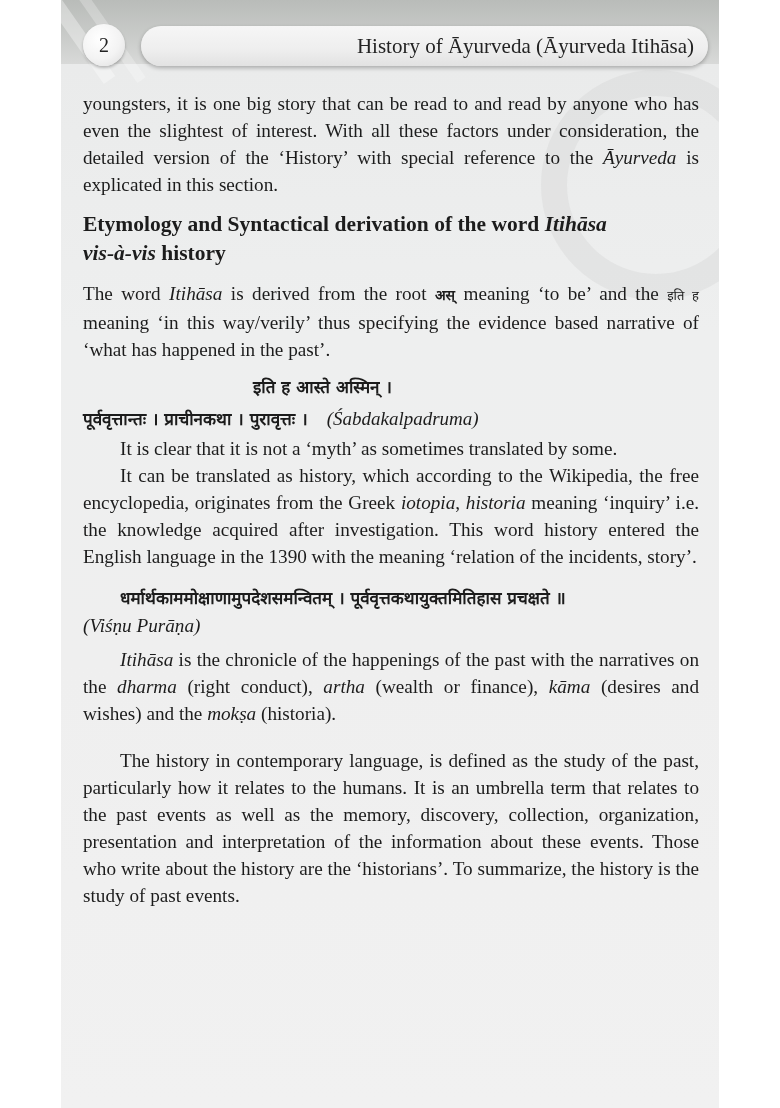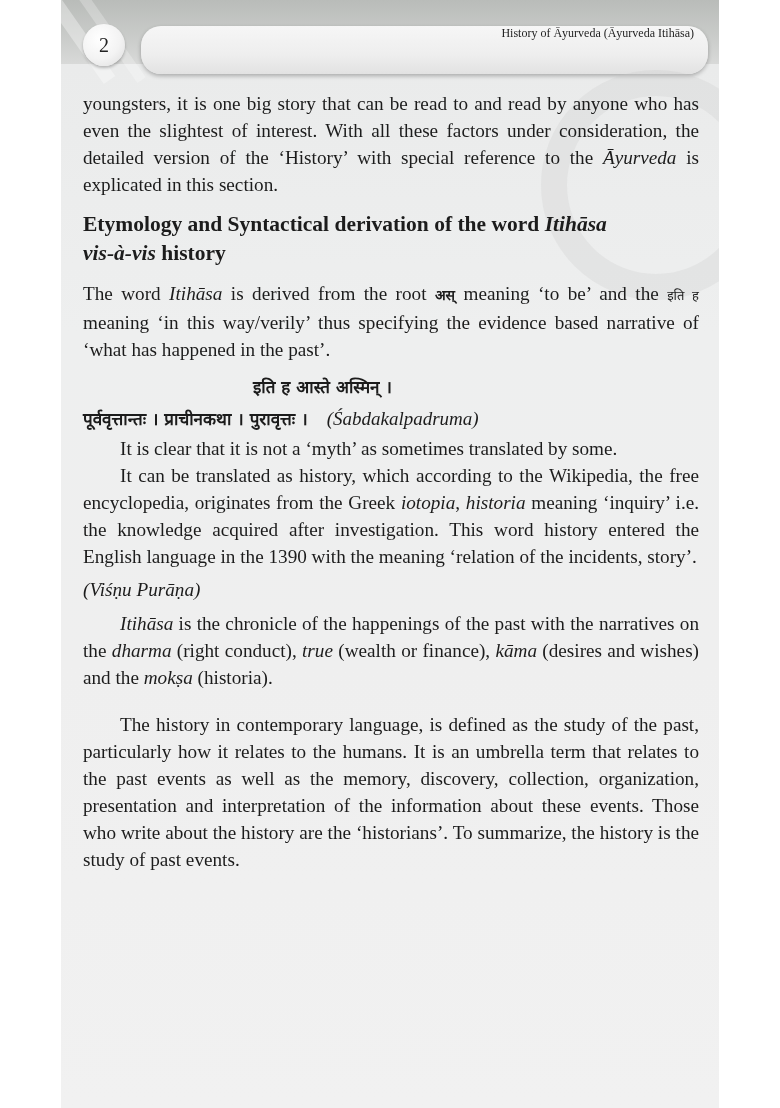--- a/index.html
+++ b/index.html
@@ -54,30 +54,30 @@
       align-items: center;
       justify-content: center;
       font-size: 20px;
       color: #222;
     }
     .running-head {
       position: absolute;
       left: 80px;
       top: 26px;
       width: 567px;
-      height: 48px;
+      height: 40px;
       border-radius: 20px;
       background: linear-gradient(180deg, #f6f6f6 0%, #eeeeee 60%, #e2e2e2 100%);
       box-shadow: 0 2px 4px rgba(0,0,0,0.28);
       display: flex;
-      align-items: flex-start;
+      align-items: center;
       justify-content: flex-end;
       padding-right: 14px;
       box-sizing: border-box;
-      font-size: 12px;
+      font-size: 21px;
       color: #232323;
     }
     
     .watermark-ring {
       position: absolute;
       left: 480px;
       top: 70px;
       width: 230px;
       height: 230px;
       border-radius: 50%;
@@ -163,25 +163,26 @@
     <p class="verse-line" style="padding-left:170px;"><span class="skt">इति ह आस्ते अस्मिन् ।</span></p>
     <p class="verse-line right"><span class="skt">पूर्ववृत्तान्तः । प्राचीनकथा । पुरावृत्तः ।</span>&nbsp;&nbsp;&nbsp;&nbsp;<em>(Śabdakalpadruma)</em></p>
 
     <p class="indent"><span>It is clear that it is not a ‘myth’ as sometimes translated by some.</span></p>
 
     <p class="indent"><span>It can be translated as history, which according to the Wikipedia, the free encyclopedia, originates from the Greek </span><em>iotopia</em><span>, </span><em>historia</em><span> meaning ‘inquiry’ i.e. the knowledge acquired after investigation. This word history entered the English language in the 1390 with the meaning ‘relation of the incidents, story’.</span></p>
 
     <div class="gap-s"></div>
 
 
+    <p class="verse-line" style="padding-left:37px; margin-top:4px;"><span class="skt">धर्मार्थकाममोक्षाणामुपदेशसमन्वितम् । पूर्ववृत्तकथायुक्तमितिहास प्रचक्षते ॥</span></p>
     <p class="right" style="line-height:24px;"><em>(Viśṇu Purāṇa)</em></p>
 
     <div class="gap-s"></div>
 
-    <p class="indent"><em>Itihāsa</em><span> is the chronicle of the happenings of the past with the narratives on the </span><em>dharma</em><span> (right conduct), </span><em>true</em><span> (wealth or finance), </span><em>kāma</em><span> (desires and wishes) and the </span><em>mokṣa</em><span> (historia).</span></p>
+    <p class="indent"><em>Itihāsa</em><span> is the chronicle of the happenings of the past with the narratives on the </span><em>dharma</em><span> (right conduct), </span><em>artha</em><span> (wealth or finance), </span><em>kāma</em><span> (desires and wishes) and the </span><em>mokṣa</em><span> (historia).</span></p>
 
     <div class="gap-s"></div>
 
 
     <div class="gap-m"></div>
 
     <p class="indent"><span>The history in contemporary language, is defined as the study of the past, particularly how it relates to the humans. It is an umbrella term that relates to the past events as well as the memory, discovery, collection, organization, presentation and interpretation of the information about these events. Those who write about the history are the ‘historians’. To summarize, the history is the study of past events.</span></p>
 
   </div>
 </div>

